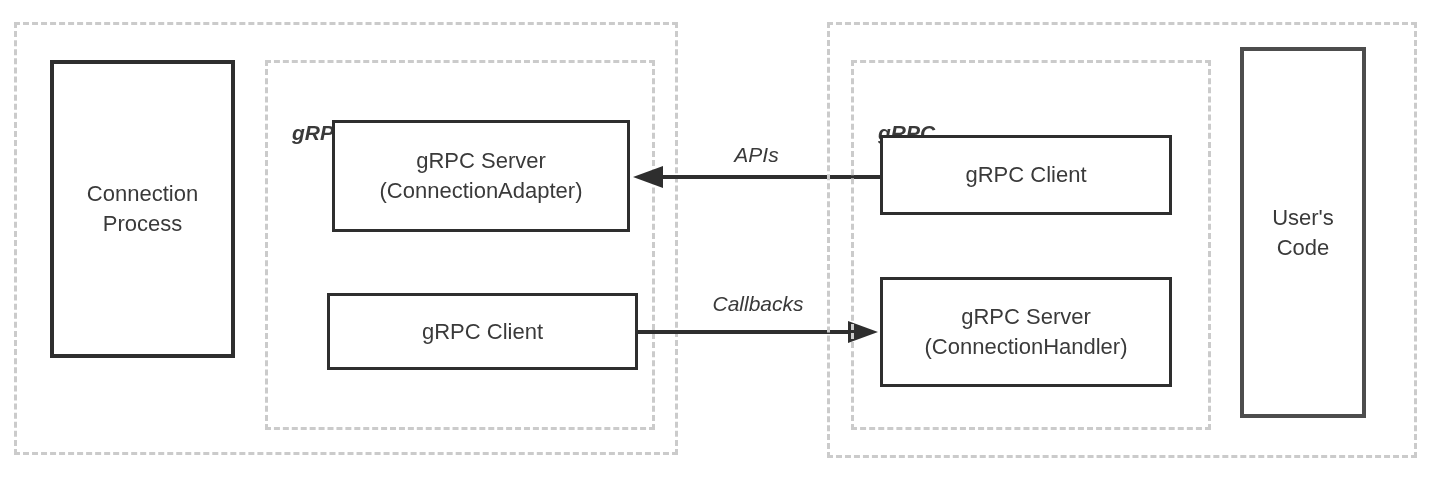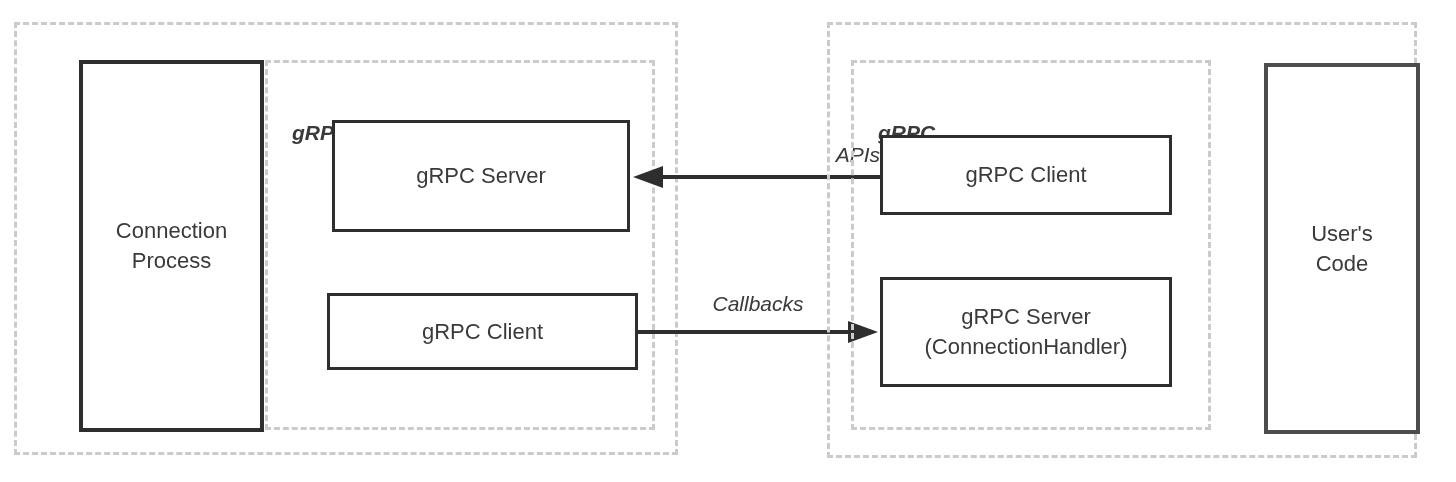--- a/index.html
+++ b/index.html
@@ -47,27 +47,27 @@
     display: flex;
     flex-direction: column;
     align-items: center;
     justify-content: center;
     text-align: center;
     font-size: 22px;
     line-height: 30px;
     color: var(--text-color);
   }
   .tall { border-width: 4px; }
-  .conn-process   { left: 50px;   top: 60px;  width: 185px; height: 372px; margin-left: 29px; }
+  .conn-process   { left: 50px;   top: 60px;  width: 185px; height: 298px; }
   .server-adapter { left: 332px;  top: 120px; width: 298px; height: 112px; }
   .client-left    { left: 327px;  top: 293px; width: 311px; height: 77px;  }
   .client-right   { left: 880px;  top: 135px; width: 292px; height: 80px;  }
   .server-handler { left: 880px;  top: 277px; width: 292px; height: 110px; }
-  .user-code      { left: 1240px; top: 63px;  width: 156px; height: 371px;
-                    border-color: var(--user-code-border); margin-left: 24px; }
+  .user-code      { left: 1240px; top: 47px;  width: 126px; height: 371px;
+                    border-color: var(--user-code-border); }
 
   .arrow { position: absolute; height: 24px; }
   .arrow .shaft {
     position: absolute; top: 10px; height: 4px;
     background: var(--arrow-color);
   }
   .arrow .head {
     position: absolute; top: 1px; width: 0; height: 0;
     border-top: 11px solid transparent;
     border-bottom: 11px solid transparent;
@@ -80,21 +80,21 @@
   .callbacks-arrow .shaft { left: 0; right: 24px; }
   .callbacks-arrow .head { right: 0; border-left: 30px solid var(--arrow-color); }
 
   .arrow-label {
     position: absolute;
     font-size: 21px;
     font-style: italic;
     text-align: center;
     color: var(--text-color);
   }
-  .apis-label      { left: 633px; top: 143px; width: 247px; text-align: right; }
+  .apis-label      { left: 633px; top: 143px; width: 247px; }
   .callbacks-label { left: 638px; top: 292px; width: 240px; }
 </style>
 </head>
 <body>
 
 <div class="stage">
 
   <div class="dashed-box outer-left">
   </div>
 
@@ -102,20 +102,21 @@
     <div>Connection</div>
     <div>Process</div>
   </div>
 
   <div class="dashed-box inner-left">
     <div class="grpc-label">gRPC</div>
   </div>
 
   <div class="solid-box server-adapter">
     <div>gRPC Server</div>
+    <div>(ConnectionAdapter)</div>
   </div>
 
   <div class="solid-box client-left">
     <div>gRPC Client</div>
   </div>
 
   <div class="arrow-label apis-label">APIs</div>
   <div class="arrow apis-arrow">
     <div class="head"></div>
     <div class="shaft"></div>

